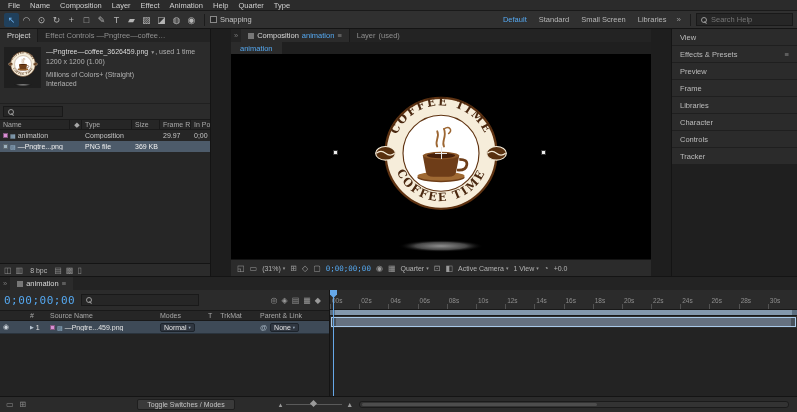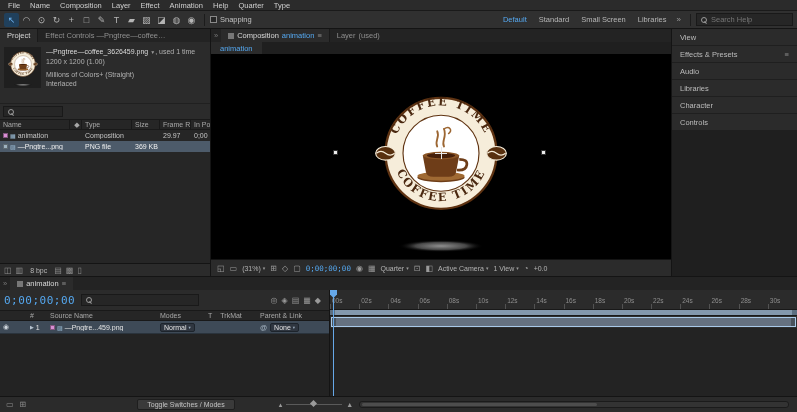--- a/index.html
+++ b/index.html
@@ -24,21 +24,21 @@
   .ws{padding:0 6px;font-size:7.5px;color:#b5b5b5;cursor:default;}
   .ws.active{color:#55a8f0;}
   .ovf{color:#9a9a9a;padding:0 4px;font-size:8px;}
   .searchbox{display:flex;align-items:center;gap:3px;background:#262626;border:1px solid #191919;border-radius:0;height:13px;padding:0 4px;width:97px;}
   .searchbox input{background:transparent;border:none;outline:none;color:#c9c9c9;font-size:7.5px;width:100%;font-family:inherit;}
   .mag{position:relative;width:7px;height:8px;flex:0 0 7px;}
   .mag::before{content:"";position:absolute;width:4px;height:4px;border:1px solid #9a9a9a;border-radius:50%;left:0;top:1px;}
   .mag::after{content:"";position:absolute;width:3px;height:1px;background:#9a9a9a;transform:rotate(45deg);left:3px;top:6px;}
 
   
-  .main{flex:1;display:flex;min-height:0;}
+  .main{flex:1;display:flex;min-height:0;gap:20px;}
 
   
   .lpanel{flex:0 0 211px;width:211px;background:#282828;border-right:1px solid #141414;display:flex;flex-direction:column;min-height:0;}
   .ptabs{flex:0 0 13px;background:#232323;display:flex;align-items:stretch;font-size:7.5px;}
   .ptab{display:flex;align-items:center;padding:0 7px;color:#8f8f8f;white-space:nowrap;cursor:default;}
   .ptab.active{background:#2b2b2b;color:#d8d8d8;}
   .ptab.trunc{max-width:138px;overflow:hidden;text-overflow:ellipsis;display:block;line-height:13px;border-left:1px solid #1a1a1a;}
   .pinfo{flex:0 0 52px;display:flex;gap:5px;padding:5px 4px 2px;background:#2b2b2b;}
   .pthumb{width:37px;height:41px;background:#1f1f1f;display:flex;align-items:center;justify-content:center;flex:0 0 37px;}
   .pinfo-text{font-size:7px;line-height:9px;color:#b2b2b2;overflow:hidden;white-space:nowrap;}
@@ -374,33 +374,41 @@
 
         <div class="panel-row">
         <span>View</span>
 
       </div>
         <div class="panel-row has-menu">
         <span>Effects &amp; Presets</span>
         <span class="pmenu">≡</span>
       </div>
         <div class="panel-row">
-        <span>Audio</span>
+        <span>Preview</span>
+
+      </div>
+        <div class="panel-row">
+        <span>Frame</span>
 
       </div>
         <div class="panel-row">
         <span>Libraries</span>
 
       </div>
         <div class="panel-row">
         <span>Character</span>
 
       </div>
         <div class="panel-row">
         <span>Controls</span>
+
+      </div>
+        <div class="panel-row">
+        <span>Tracker</span>
 
       </div>
       </div>
 
   </div>
 
   <div class="timeline">
     <div class="tl-tabs">
       <span class="chev">»</span>
       <span class="ctab active">

